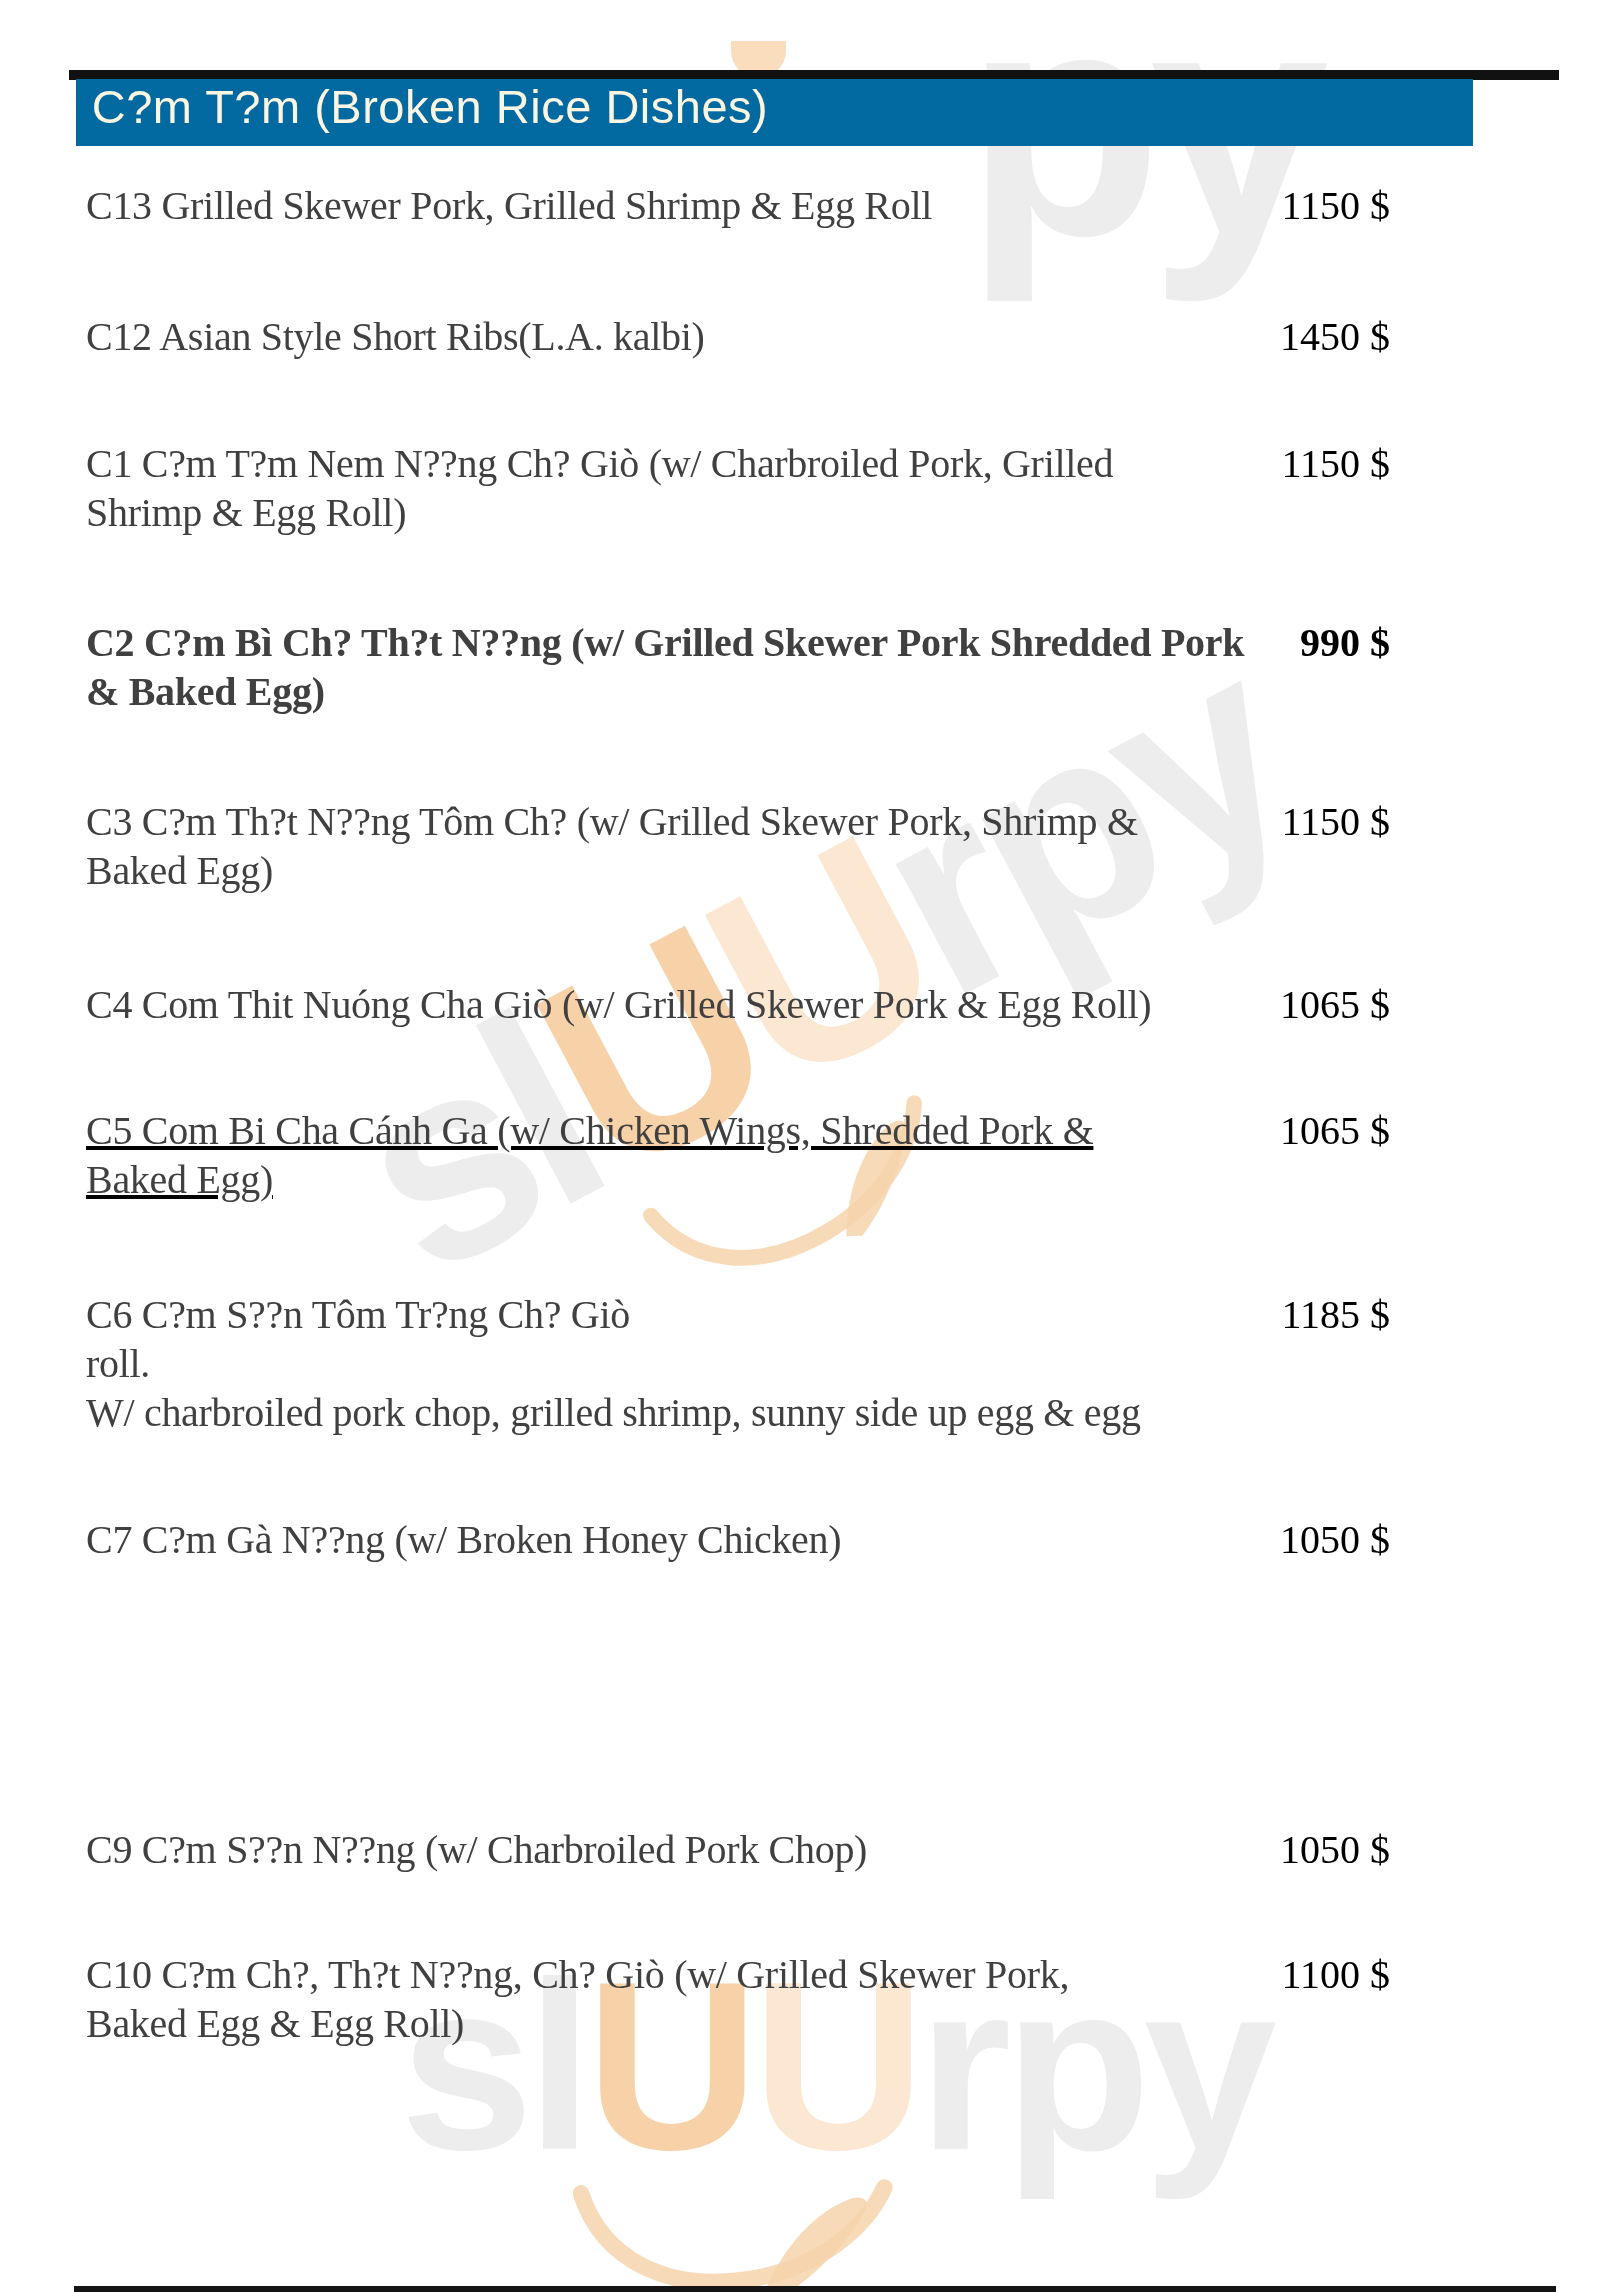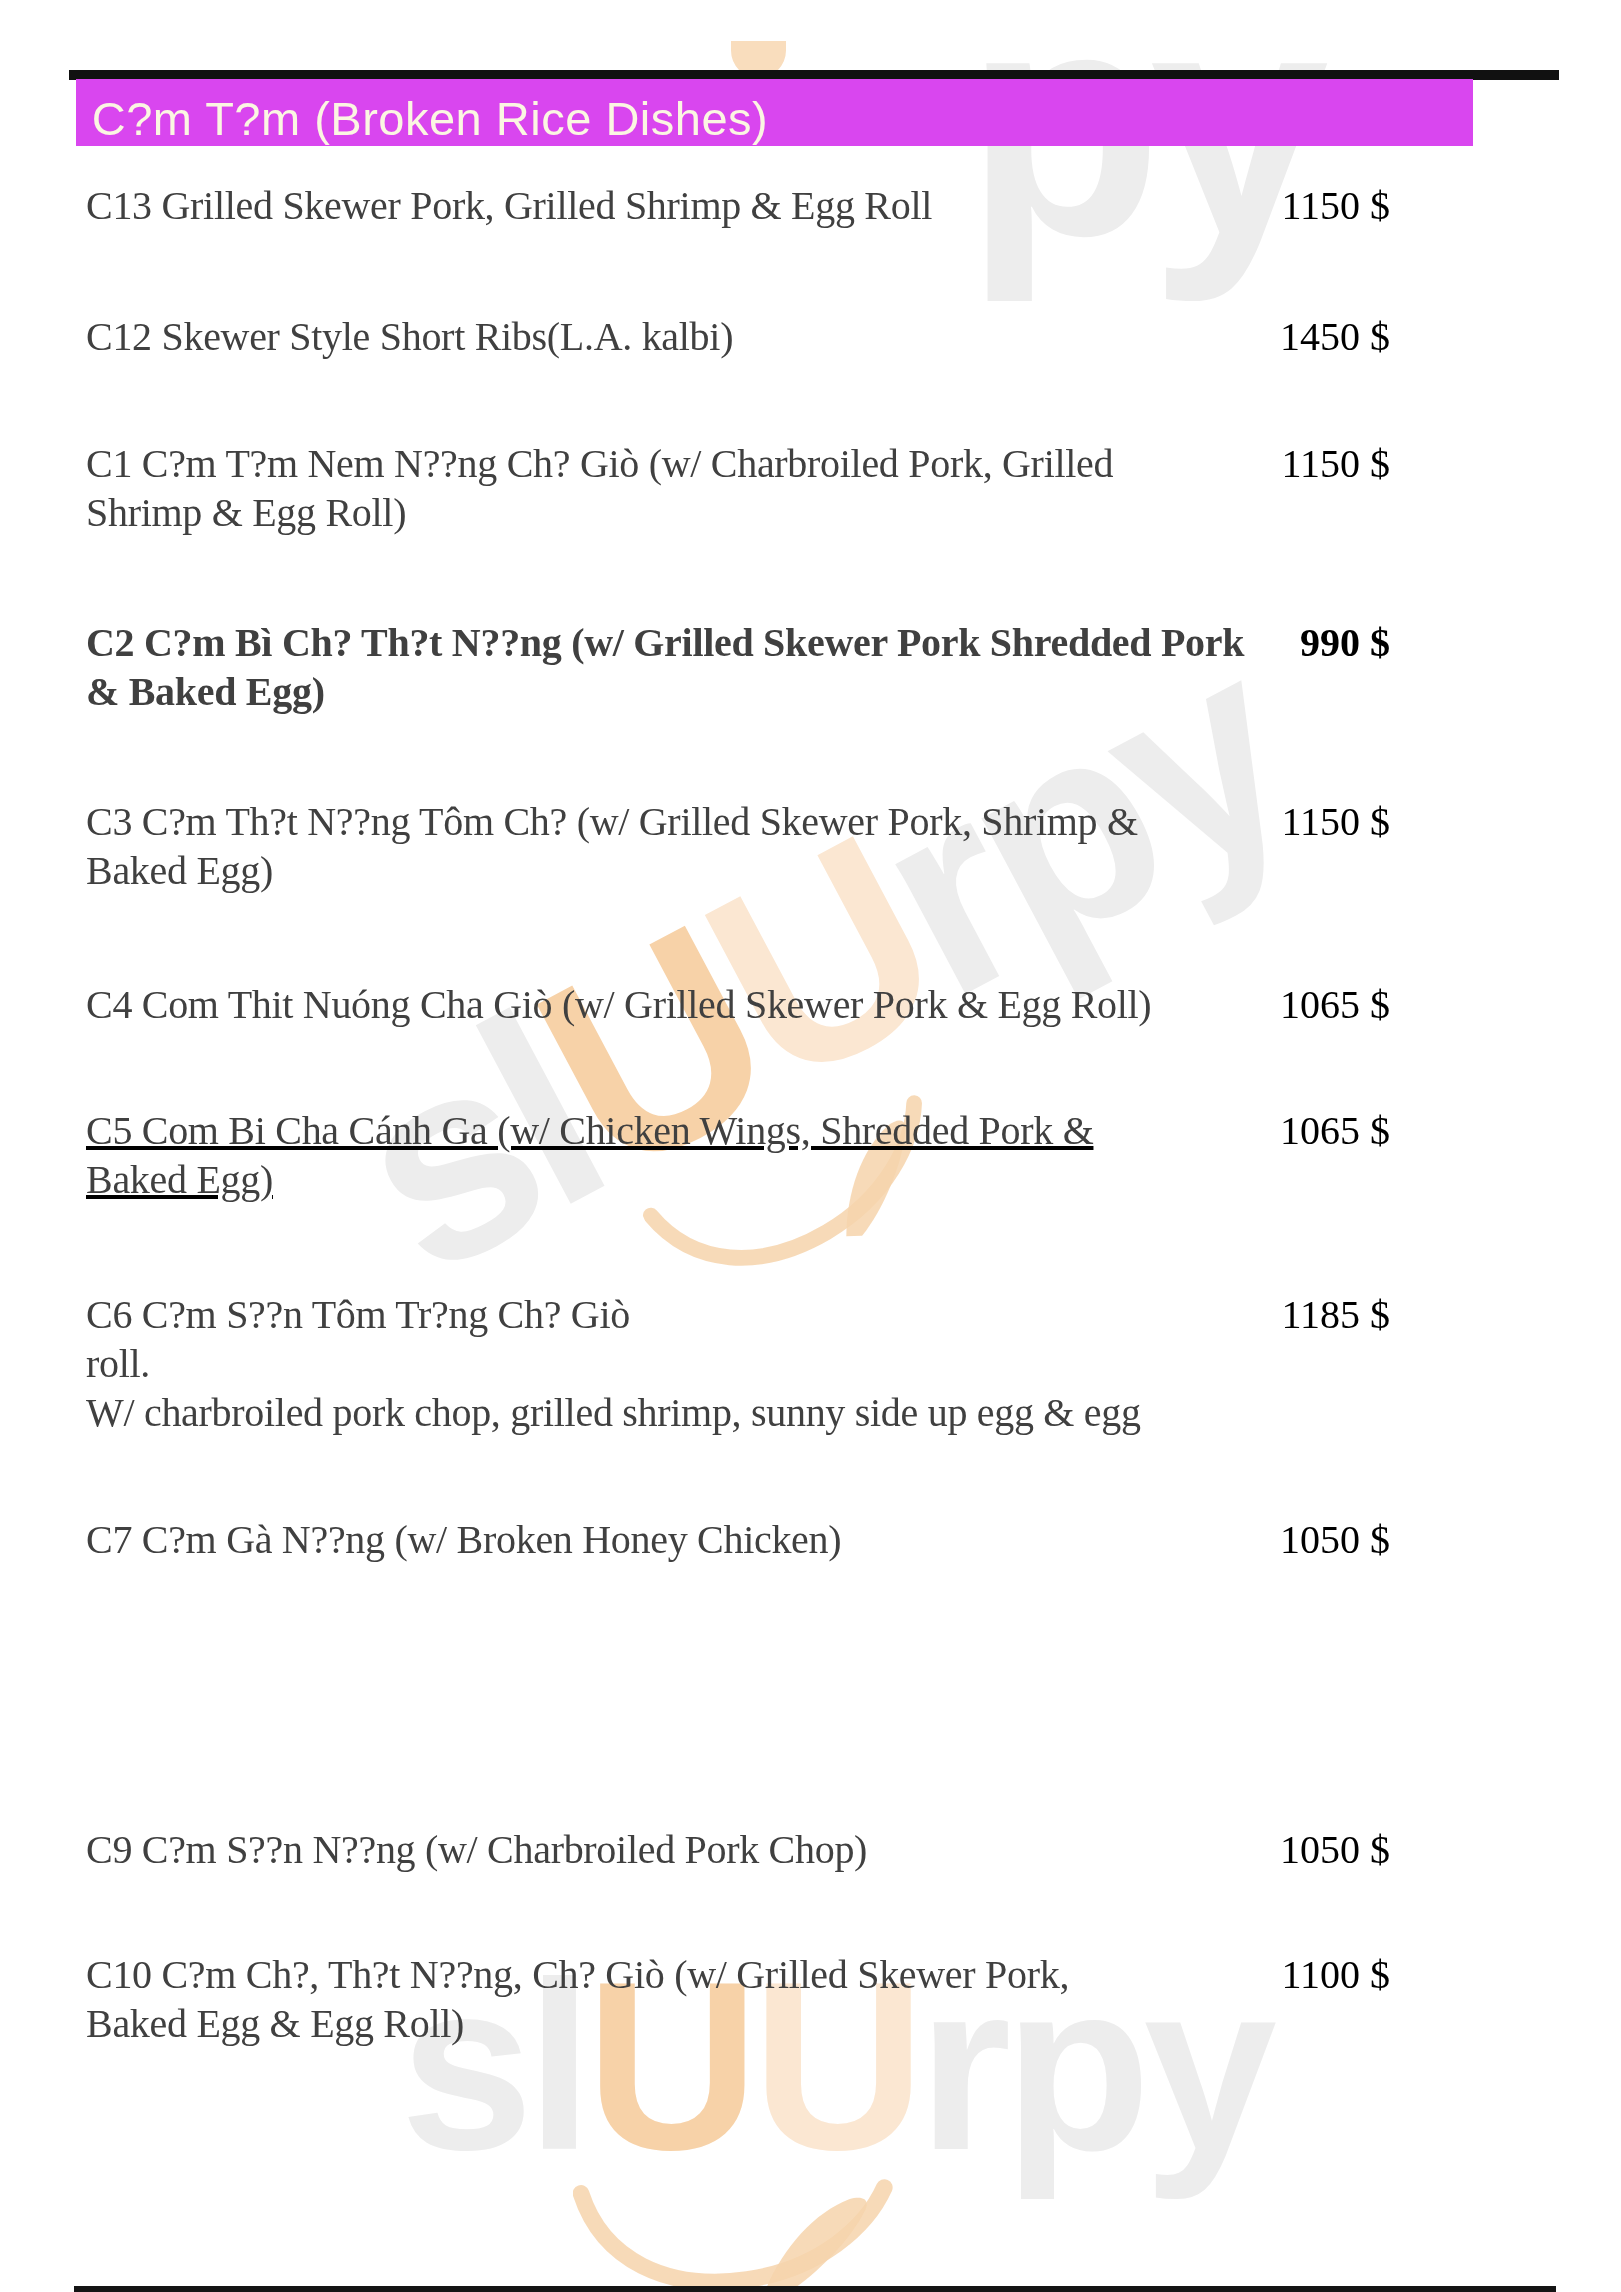--- a/index.html
+++ b/index.html
@@ -37,22 +37,22 @@
   .swoosh-mid{left:647px;top:1127px;transform:rotate(-22deg);}
   .swoosh-bottom{left:573px;top:2166px;}
 
   
   .top-rule{
     position:absolute;left:69px;top:70px;width:1490px;height:9.8px;
     background:#111111;z-index:2;
   }
   .header-bar{
     position:absolute;left:76px;top:79px;width:1397px;height:67px;
-    background:#d946ef;z-index:2;
-    display:flex;align-items:flex-end;
+    background:#0369a1;z-index:2;
+    display:flex;align-items:flex-start;
     padding-left:15.7px;box-sizing:border-box;
   }
   .header-title{
     font-family:"Liberation Sans", sans-serif;
     font-size:47px;
     color:#FBF6E2;
     letter-spacing:0.5px;
   }
 
   
@@ -123,21 +123,21 @@
 
   <div class="menu">
       <div class="menu-row" style="top: 181px;">
         <div class="item-name">
           <div class="item-line">C13 Grilled Skewer Pork, Grilled Shrimp &amp; Egg Roll</div>
         </div>
         <div class="item-price">1150 $</div>
       </div>
       <div class="menu-row" style="top: 312px;">
         <div class="item-name">
-          <div class="item-line">C12 Skewer Style Short Ribs(L.A. kalbi)</div>
+          <div class="item-line">C12 Asian Style Short Ribs(L.A. kalbi)</div>
         </div>
         <div class="item-price">1450 $</div>
       </div>
       <div class="menu-row" style="top: 439px;">
         <div class="item-name">
           <div class="item-line">C1 C?m T?m Nem N??ng Ch? Giò (w/ Charbroiled Pork, Grilled</div>
           <div class="item-line">Shrimp &amp; Egg Roll)</div>
         </div>
         <div class="item-price">1150 $</div>
       </div>

